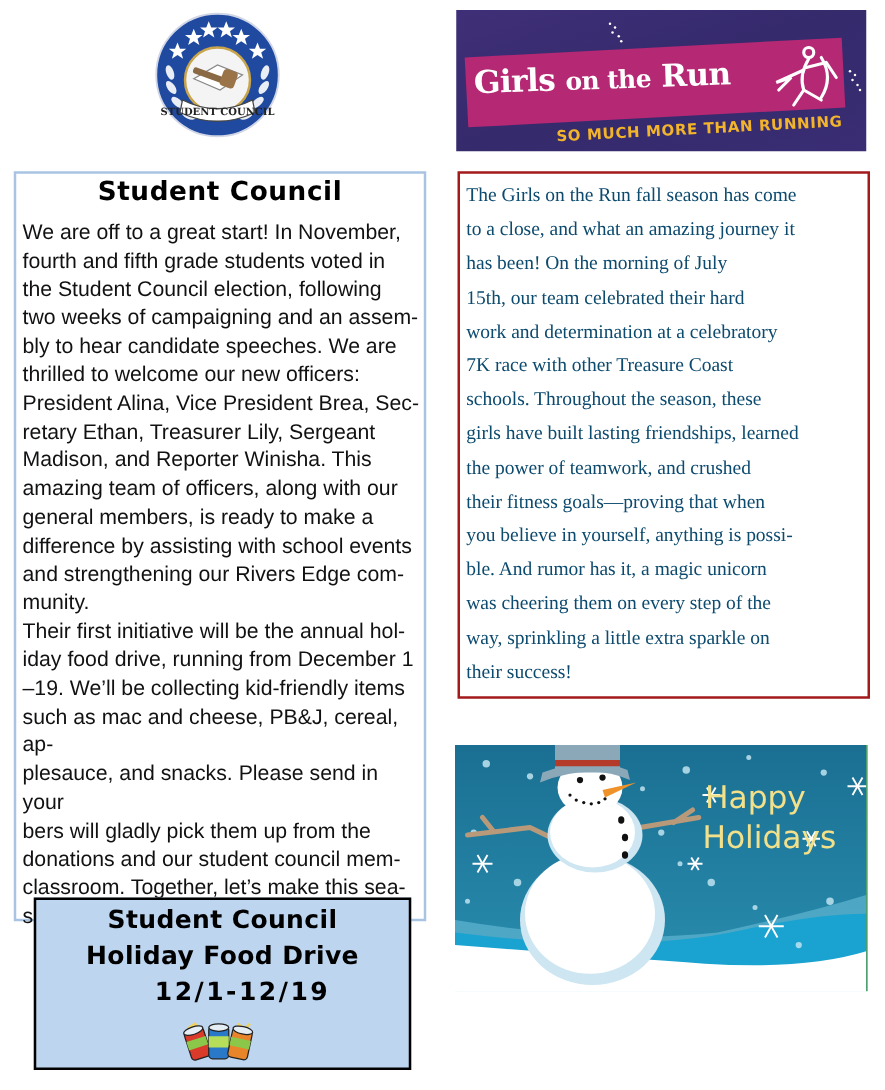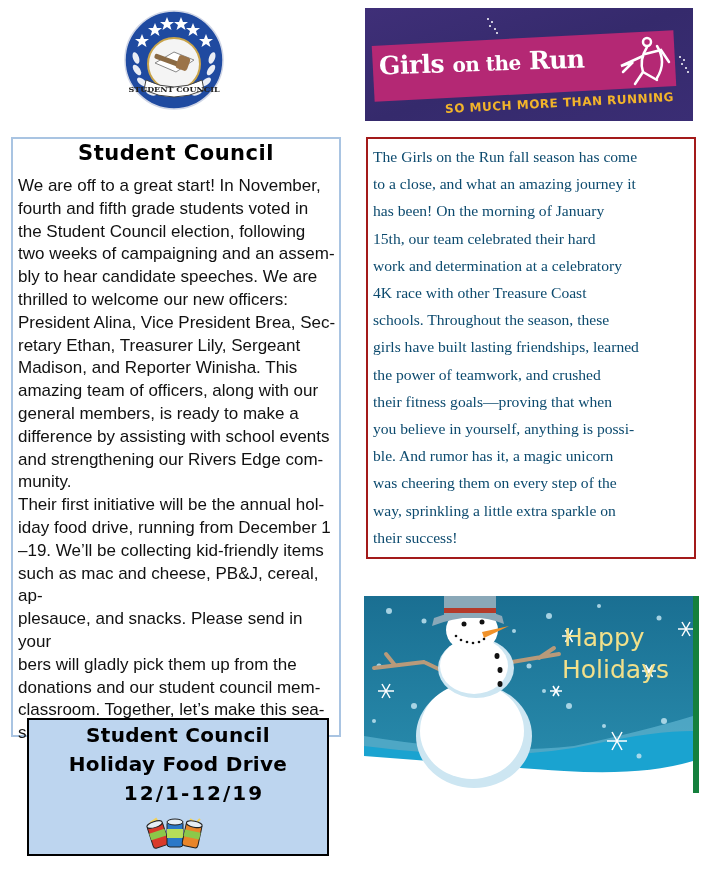--- a/index.html
+++ b/index.html
@@ -31,21 +31,21 @@
     #fd-l1 { top:3px; }
     #fd-l2 { top:32px; }
     #fd-l3 { top:61px; letter-spacing:2px !important;padding-left:32px; }
     #cans { position:absolute; left:117px; top:95px; width:58px; height:36px; }
 
     
     #gotr-box { left:366px; top:137px; width:326px; height:418px; border:2px solid #a31a1a; }
     #gotr-body { position:absolute; left:5px; top:4px; width:318px; font-family:Liberation Serif, serif; font-size:15.6px; line-height:27.2px; color:#0c4a6e; }
 
     
-    #holiday { left:364px; top:596px; width:329px; height:197px; overflow:hidden; border-right:6px solid #15803d; }
+    #holiday { left:364px; top:596px; width:329px; height:197px; overflow:hidden; border-right:1px solid #15803d; }
     #holiday svg { display:block; }
   </style>
 </head>
 <body>
 
 <div id="seal" class="abs">
   <svg width="104" height="104" viewBox="0 0 104 104">
     <circle cx="52" cy="52" r="51" fill="#fff"></circle>
     <circle cx="52" cy="52" r="49" fill="#1f4aa0" stroke="#d0d6e6" stroke-width="1.5"></circle>
     <g fill="#fff">
@@ -163,24 +163,24 @@
       <ellipse cx="46" cy="9" rx="8" ry="3" fill="#e6eef5" stroke="#222" stroke-width="1"></ellipse>
       <rect x="38" y="16" width="16" height="7" fill="#8bc84a"></rect>
     </g>
   </svg>
 </div>
 
 <div id="gotr-box" class="abs">
   <div id="gotr-body">
       <div>The Girls on the Run fall season has come</div>
       <div>to a close, and what an amazing journey it</div>
-      <div>has been! On the morning of January</div>
+      <div>has been! On the morning of July</div>
       <div>15th, our team celebrated their hard</div>
       <div>work and determination at a celebratory</div>
-      <div>4K race with other Treasure Coast</div>
+      <div>7K race with other Treasure Coast</div>
       <div>schools. Throughout the season, these</div>
       <div>girls have built lasting friendships, learned</div>
       <div>the power of teamwork, and crushed</div>
       <div>their fitness goals—proving that when</div>
       <div>you believe in yourself, anything is possi-</div>
       <div>ble. And rumor has it, a magic unicorn</div>
       <div>was cheering them on every step of the</div>
       <div>way, sprinkling a little extra sparkle on</div>
       <div>their success!</div>
     </div>

